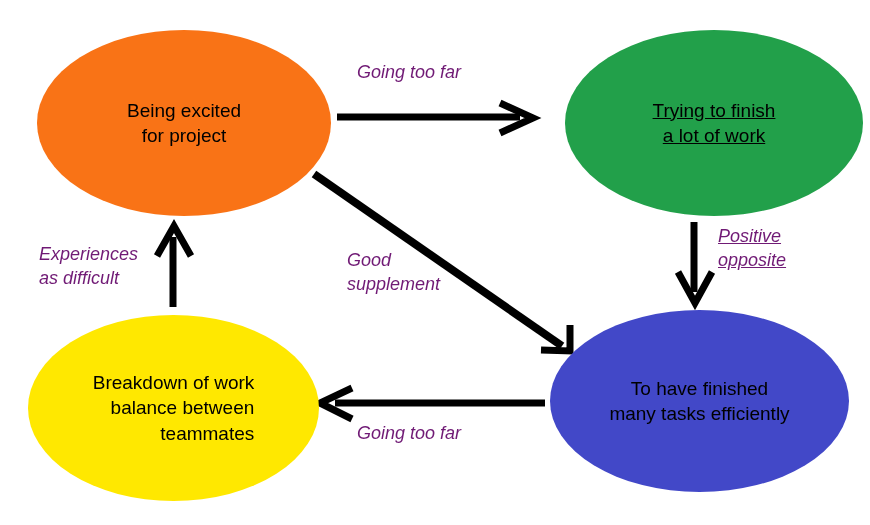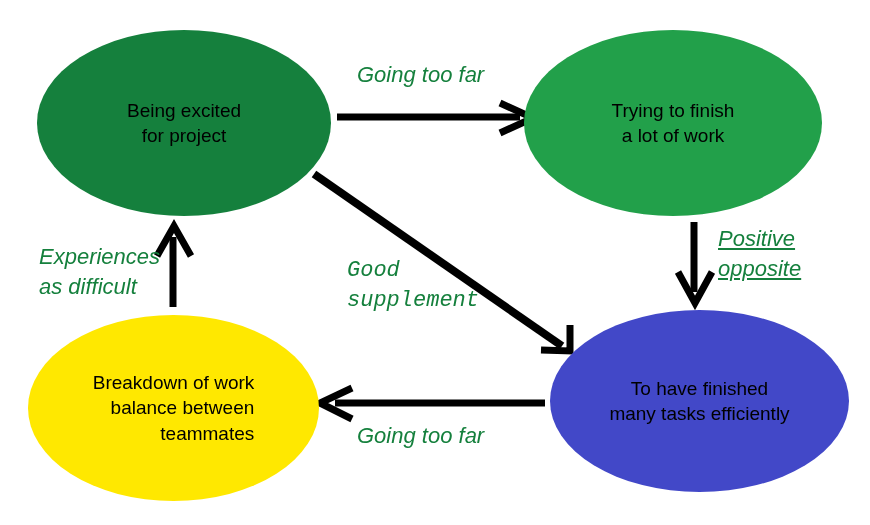--- a/index.html
+++ b/index.html
@@ -32,37 +32,37 @@
     text-align: center;
     color: #000000;
     font-size: 19px;
     line-height: 1.34;
     font-family: "Liberation Sans", sans-serif;
     box-sizing: border-box;
     padding: 0 14px;
     white-space: pre-line;
   }
   #node-red    { left: 37px;  top: 30px;  width: 294px; height: 186px; background: #ED1C24; }
-  #node-green  { left: 524px; top: 30px;  width: 298px; height: 186px; background: #22A04A; }
+  #node-green  { left: 565px; top: 30px;  width: 298px; height: 186px; background: #22A04A; text-decoration: underline; }
   #node-yellow { left: 28px;  top: 315px; width: 291px; height: 186px; background: #FFE800; }
   #node-blue   { left: 550px; top: 310px; width: 299px; height: 182px; background: #4248C8; }
 
   .edge-label {
     position: absolute;
-    color: #15803d;
+    color: #701a75;
     font-style: italic;
-    font-size: 22px;
+    font-size: 18px;
     line-height: 1.35;
     font-family: "Liberation Sans", sans-serif;
     white-space: pre-line;
   }
   #label-top        { left: 357px; top: 60px;  }
   #label-right      { left: 718px; top: 224px; text-decoration: underline; }
   #label-left       { left: 39px;  top: 242px; }
-  #label-diagonal   { left: 347px; top: 256px; font-family: Liberation Mono, monospace; }
+  #label-diagonal   { left: 347px; top: 248px; }
   #label-bottom     { left: 357px; top: 421px; }
 </style>
 </head>
 <body>
 
 <div id="canvas">
 
   <svg id="edges" viewBox="0 0 870 525" width="870" height="525" xmlns="http://www.w3.org/2000/svg">
 
     <g>
@@ -84,21 +84,21 @@
       <line x1="173" y1="307" x2="173" y2="237" stroke="#000000" stroke-width="7" stroke-linecap="butt"></line>
       <polyline points="157,256 174,226 191,256" fill="none" stroke="#000000" stroke-width="7" stroke-linejoin="miter" stroke-linecap="butt"></polyline>
     </g>
 
     <g>
       <line x1="314" y1="174" x2="562" y2="346" stroke="#000000" stroke-width="8" stroke-linecap="butt"></line>
       <polyline points="541,350 570,351 570,325" fill="none" stroke="#000000" stroke-width="7" stroke-linejoin="miter" stroke-linecap="butt"></polyline>
     </g>
   </svg>
 
-  <div class="node" id="node-red" style="background: #15803d;">Being excited
+  <div class="node" id="node-red" style="background: #f97316;">Being excited
 for project</div>
 
   <div class="node" id="node-green" style="background: rgb(34, 160, 74);">Trying to finish
 a lot of work</div>
 
   <div class="node" id="node-yellow" style="background: rgb(255, 232, 0); text-align: right;">Breakdown of work
 balance between
 teammates</div>
 
   <div class="node" id="node-blue" style="background: rgb(66, 72, 200);">To have finished

